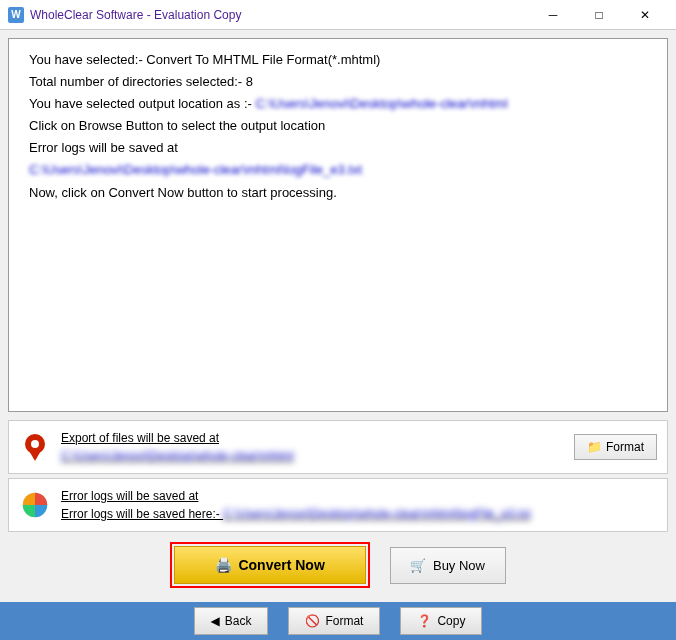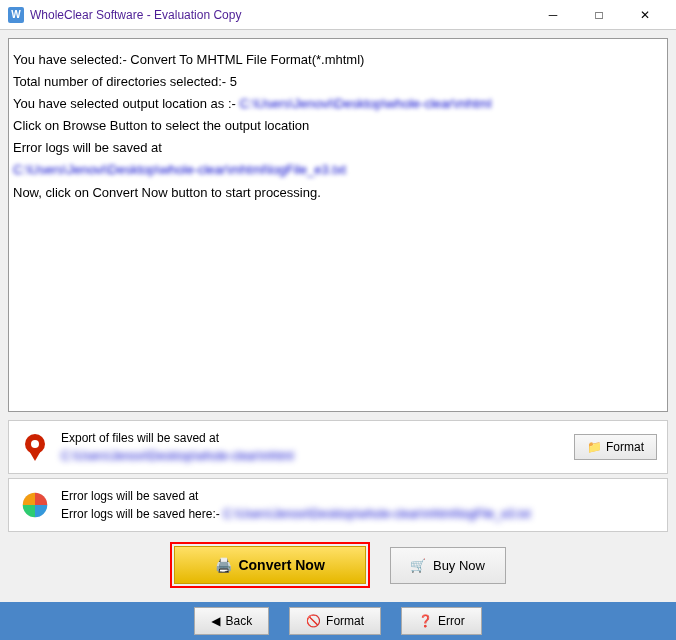--- a/index.html
+++ b/index.html
@@ -63,21 +63,21 @@
       display: flex;
       flex-direction: column;
       padding: 8px;
       gap: 8px;
     }
 
     
     .log-area {
       background: white;
       border: 1px solid #999;
-      padding: 10px 4px;
+      padding: 10px 20px;
       flex: 1;
       font-size: 13px;
       line-height: 1.7;
       color: #000;
       overflow: hidden;
     }
     .log-line { display: block; }
 
     
     .bottom-panels {
@@ -103,20 +103,21 @@
       display: flex;
       align-items: center;
       justify-content: center;
     }
 
     .panel-text {
       flex: 1;
       font-size: 12px;
       line-height: 1.5;
       color: #000;
+      text-decoration: underline;
     }
 
     .browse-btn {
       background: linear-gradient(to bottom, #f8f8f8, #e8e8e8);
       border: 1px solid #aaa;
       padding: 5px 12px;
       cursor: pointer;
       font-size: 12px;
       display: flex;
       align-items: center;
@@ -214,21 +215,21 @@
     <button class="titlebar-btn">─</button>
     <button class="titlebar-btn">□</button>
     <button class="titlebar-btn close">✕</button>
   </div>
 </div>
 
 <div class="main-content">
 
   <div class="log-area">
     <span class="log-line">You have selected:- Convert To MHTML File Format(*.mhtml)</span>
-    <span class="log-line">Total number of directories selected:- 5</span>
+    <span class="log-line">Total number of directories selected:- 8</span>
     <span class="log-line">
       <span>You have selected output location as :- </span><span class="inline-path">C:\Users\Jenovi\Desktop\whole-clear\mhtml</span>
     </span>
     <span class="log-line">Click on Browse Button to select the output location</span>
     <span class="log-line">Error logs will be saved at</span>
     <span class="log-line">
       <span class="inline-path">C:\Users\Jenovi\Desktop\whole-clear\mhtml\logFile_e3.txt</span>
     </span>
     <span class="log-line">Now, click on Convert Now button to start processing.</span>
   </div>
@@ -294,15 +295,15 @@
   <button class="nav-btn">
     <span>◀</span>
     <span>Back</span>
   </button>
   <button class="nav-btn">
     <span>🚫</span>
     <span>Format</span>
   </button>
   <button class="nav-btn">
     <span>❓</span>
-    <span>Error</span>
+    <span>Copy</span>
   </button>
 </div>
 
 </body></html>

